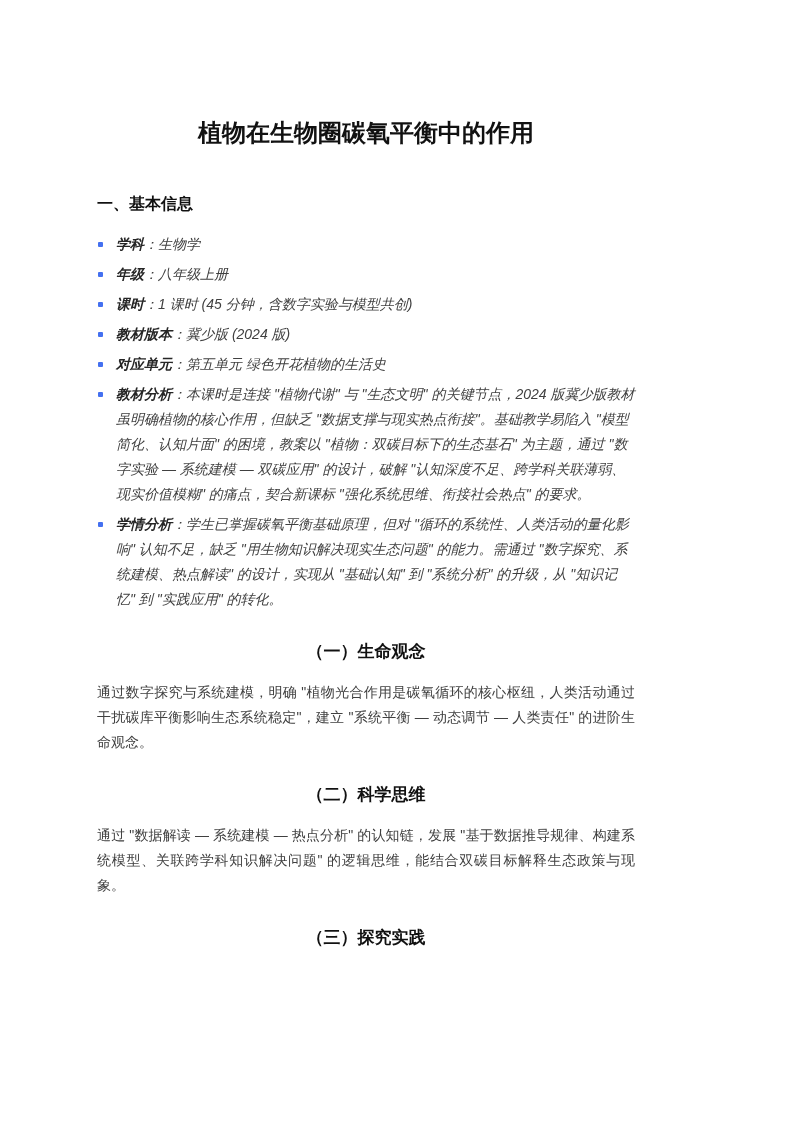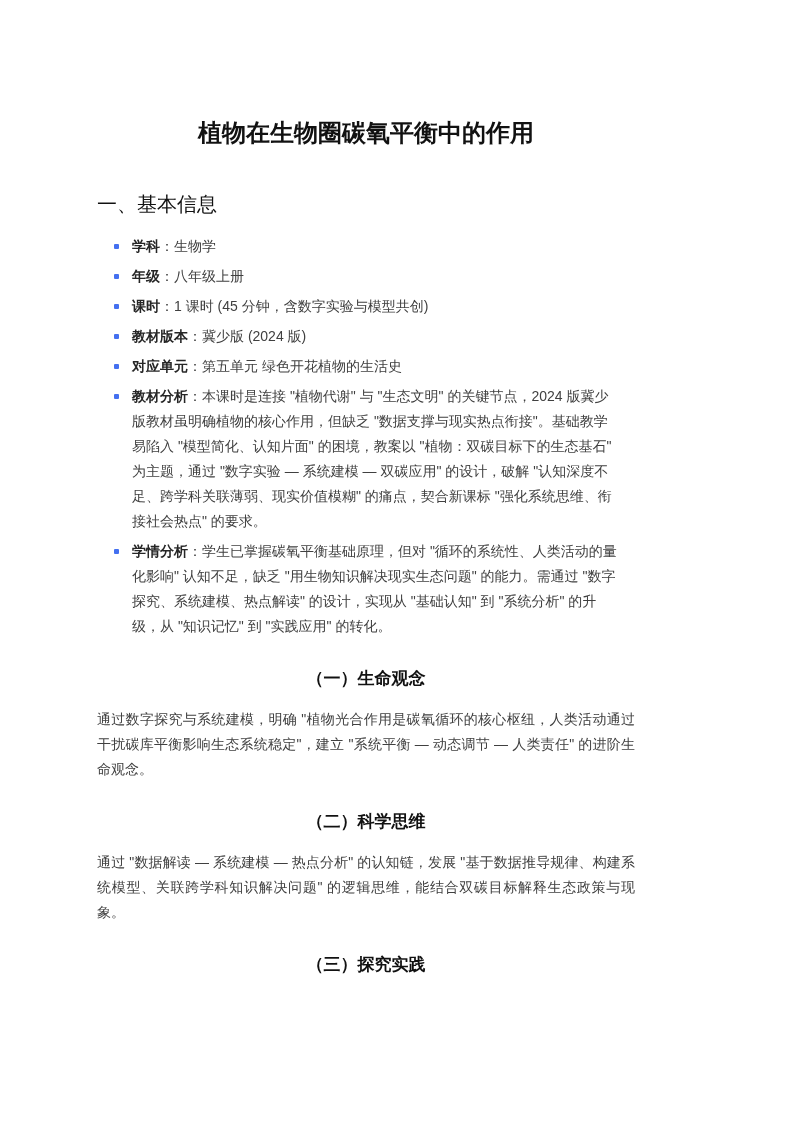--- a/index.html
+++ b/index.html
@@ -23,38 +23,39 @@
   }
   h1.doc-title {
     font-size: 24px;
     line-height: 30px;
     font-weight: 700;
     text-align: center;
     color: var(--heading, #111111);
     margin: 0 0 42px 0;
   }
   h2.sec-heading {
-    font-size: 20px;
+    font-size: 16px;
     line-height: 28px;
-    font-weight: 400;
+    font-weight: 700;
     color: var(--heading, #111111);
     margin: 22px 0 14px 0;
   }
   h3.sub-heading {
     font-size: 17px;
     line-height: 24px;
     font-weight: 700;
     color: var(--heading, #111111);
     margin: 28px 0 16px 0;
     text-align: center;
   }
   ul.info-list {
     list-style: none;
-    margin: 16px;
+    margin: 0;
     padding: 0;
+    font-style: italic;
   }
   ul.info-list li {
     position: relative;
     padding-left: 19px;
     margin: 0 0 5px 0;
     font-size: 14px;
     line-height: 25px;
   }
   ul.info-list .bullet {
     position: absolute;

